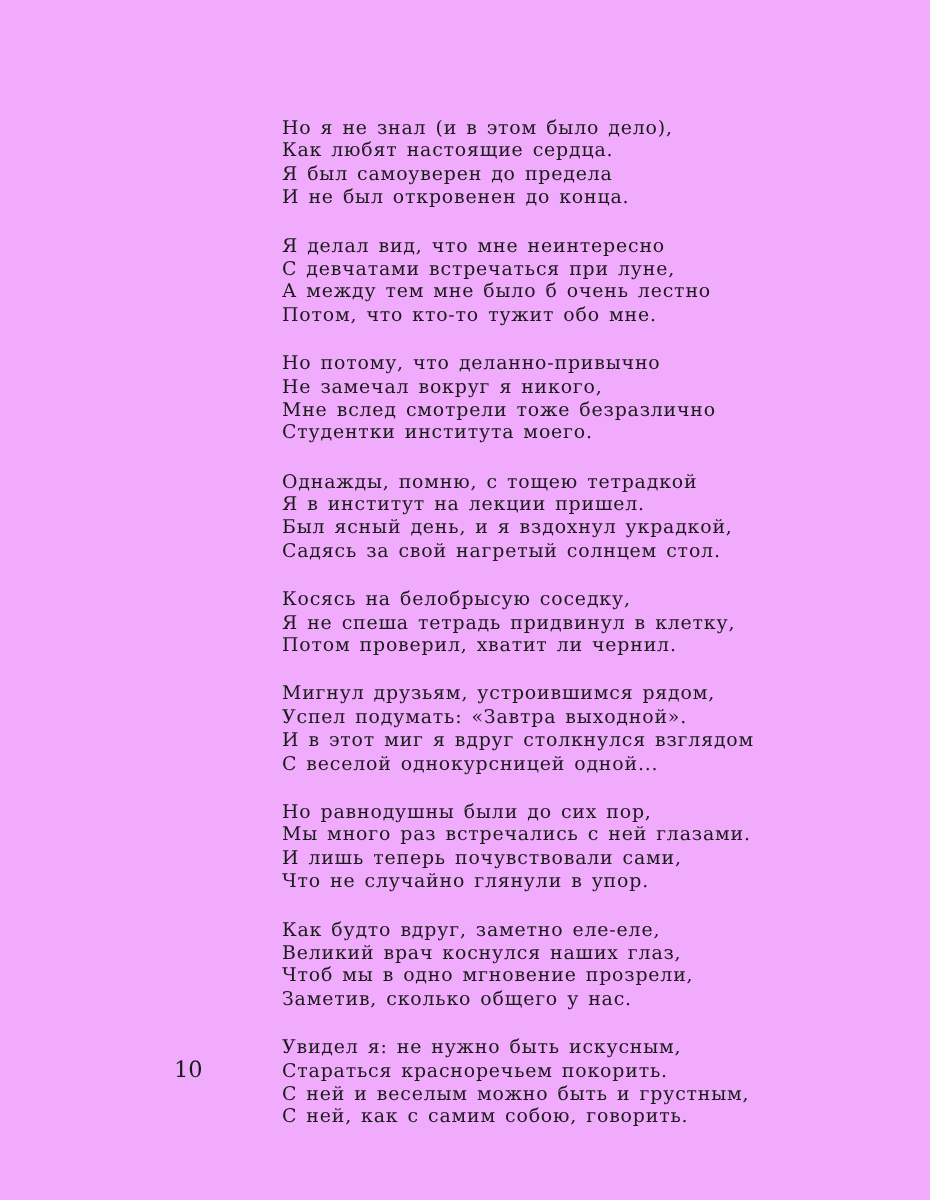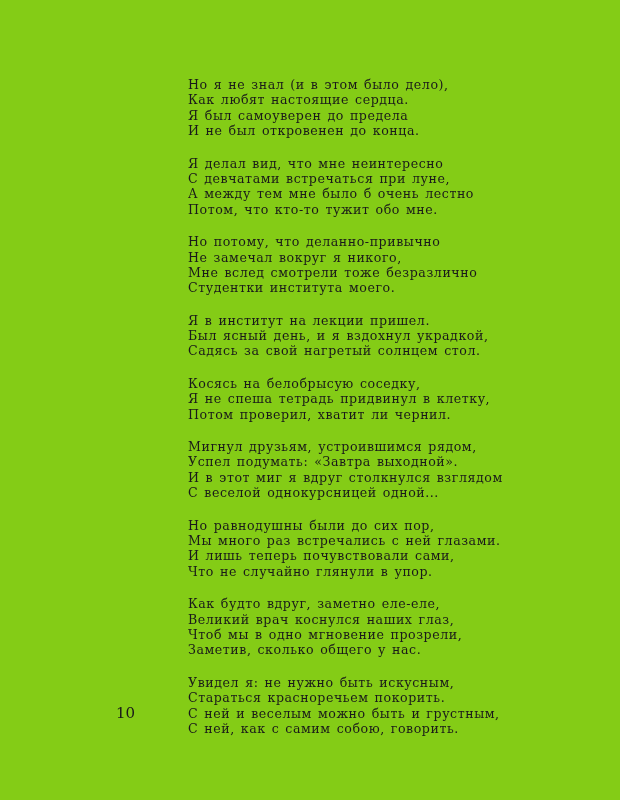--- a/index.html
+++ b/index.html
@@ -1,17 +1,17 @@
 <!DOCTYPE html>
 <html><head>
 <meta charset="utf-8">
 <style>
   html, body { margin:0; padding:0; background:#ffffff; }
   body { width:620px; height:800px; position:relative; overflow:hidden; }
-  .page { position:absolute; left:0; top:0; width:620px; height:800px; background:#84cc16; }
+  .page { position:absolute; left:0; top:0; width:620px; height:800px; background:#f0abfc; }
   .poem { position:absolute; left:188px; top:77px; width:340px;
           font-family:"DejaVu Serif", serif; font-size:12.6px; color:#1a1a1a;
           letter-spacing:0.55px; word-spacing:1.5px; }
   .stanza { margin:0 0 17px 0; }
   .line { display:block; height:15.4px; line-height:15.4px; white-space:nowrap; }
   .page-number { position:absolute; left:116px; top:704px;
                  font-family:"DejaVu Serif", serif; font-size:15px; color:#1a1a1a; }
 </style>
 </head>
 <body>
@@ -30,20 +30,21 @@
       <span class="line">А между тем мне было б очень лестно</span>
       <span class="line">Потом, что кто-то тужит обо мне.</span>
     </div>
     <div class="stanza">
       <span class="line">Но потому, что деланно-привычно</span>
       <span class="line">Не замечал вокруг я никого,</span>
       <span class="line">Мне вслед смотрели тоже безразлично</span>
       <span class="line">Студентки института моего.</span>
     </div>
     <div class="stanza">
+      <span class="line">Однажды, помню, с тощею тетрадкой</span>
       <span class="line">Я в институт на лекции пришел.</span>
       <span class="line">Был ясный день, и я вздохнул украдкой,</span>
       <span class="line">Садясь за свой нагретый солнцем стол.</span>
     </div>
     <div class="stanza">
       <span class="line">Косясь на белобрысую соседку,</span>
       <span class="line">Я не спеша тетрадь придвинул в клетку,</span>
       <span class="line">Потом проверил, хватит ли чернил.</span>
     </div>
     <div class="stanza">

